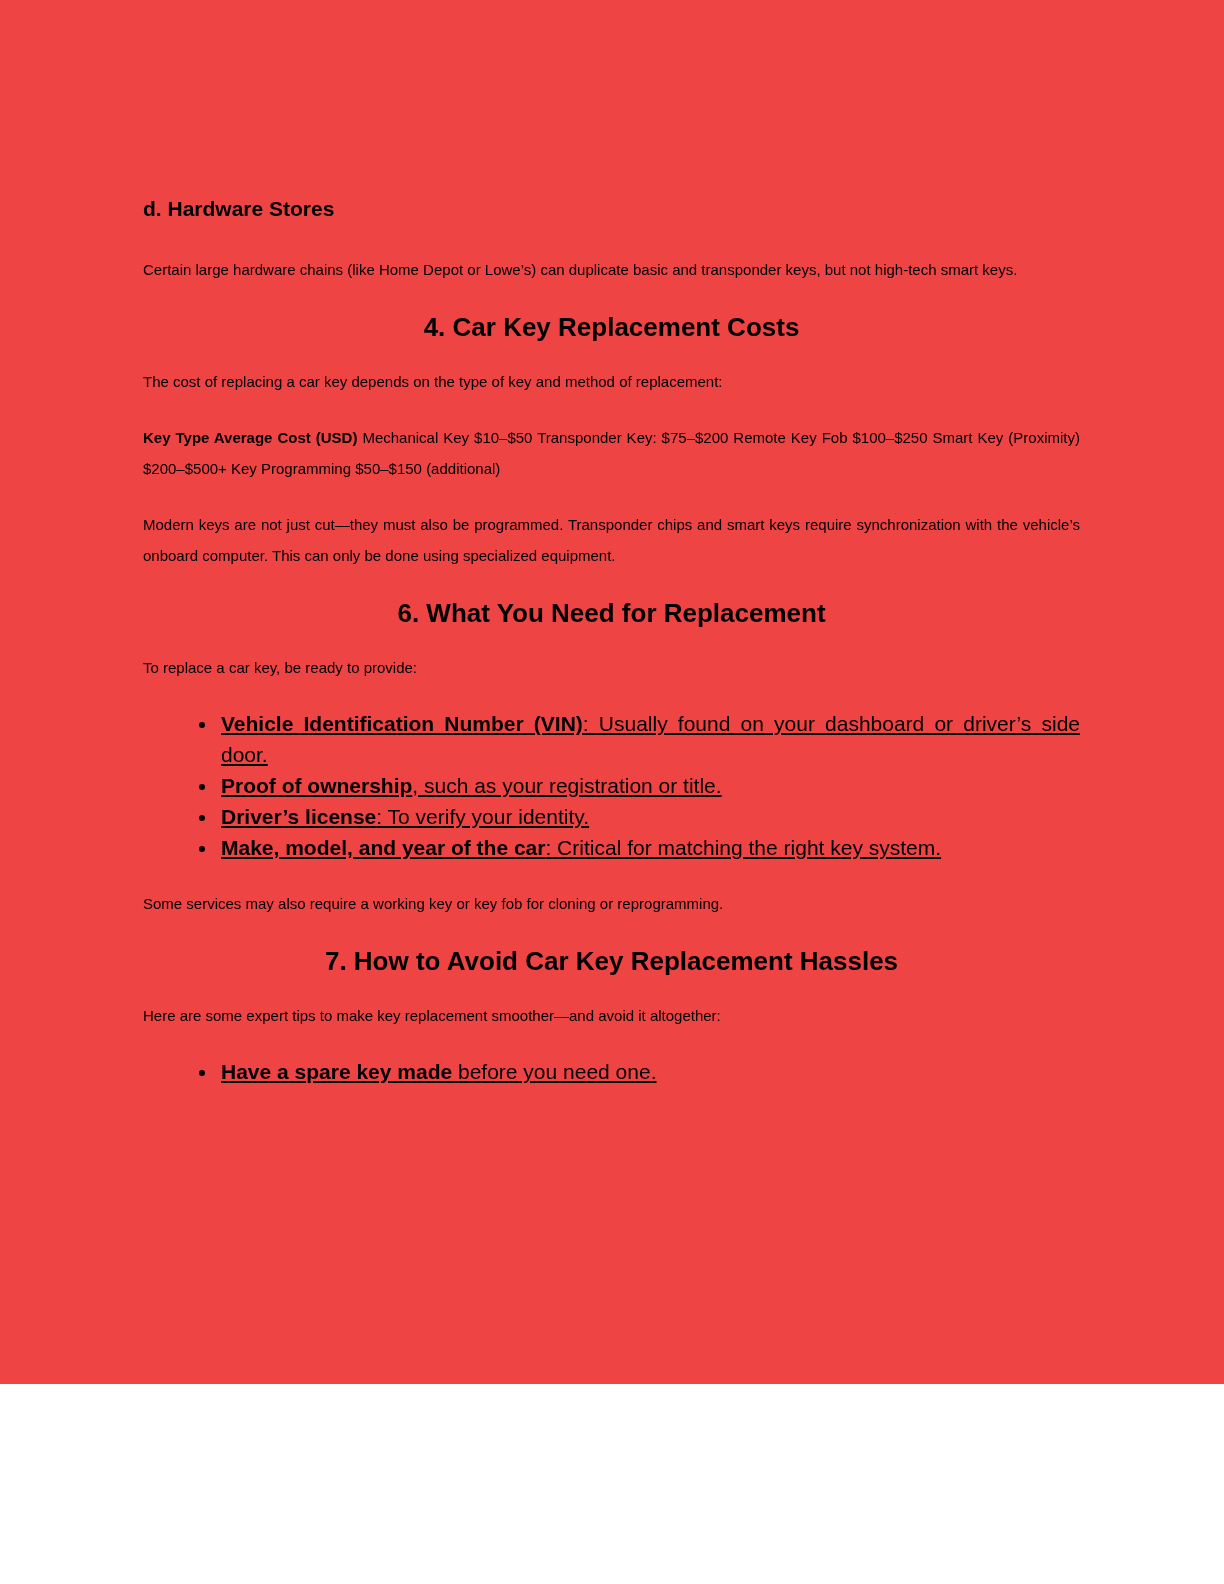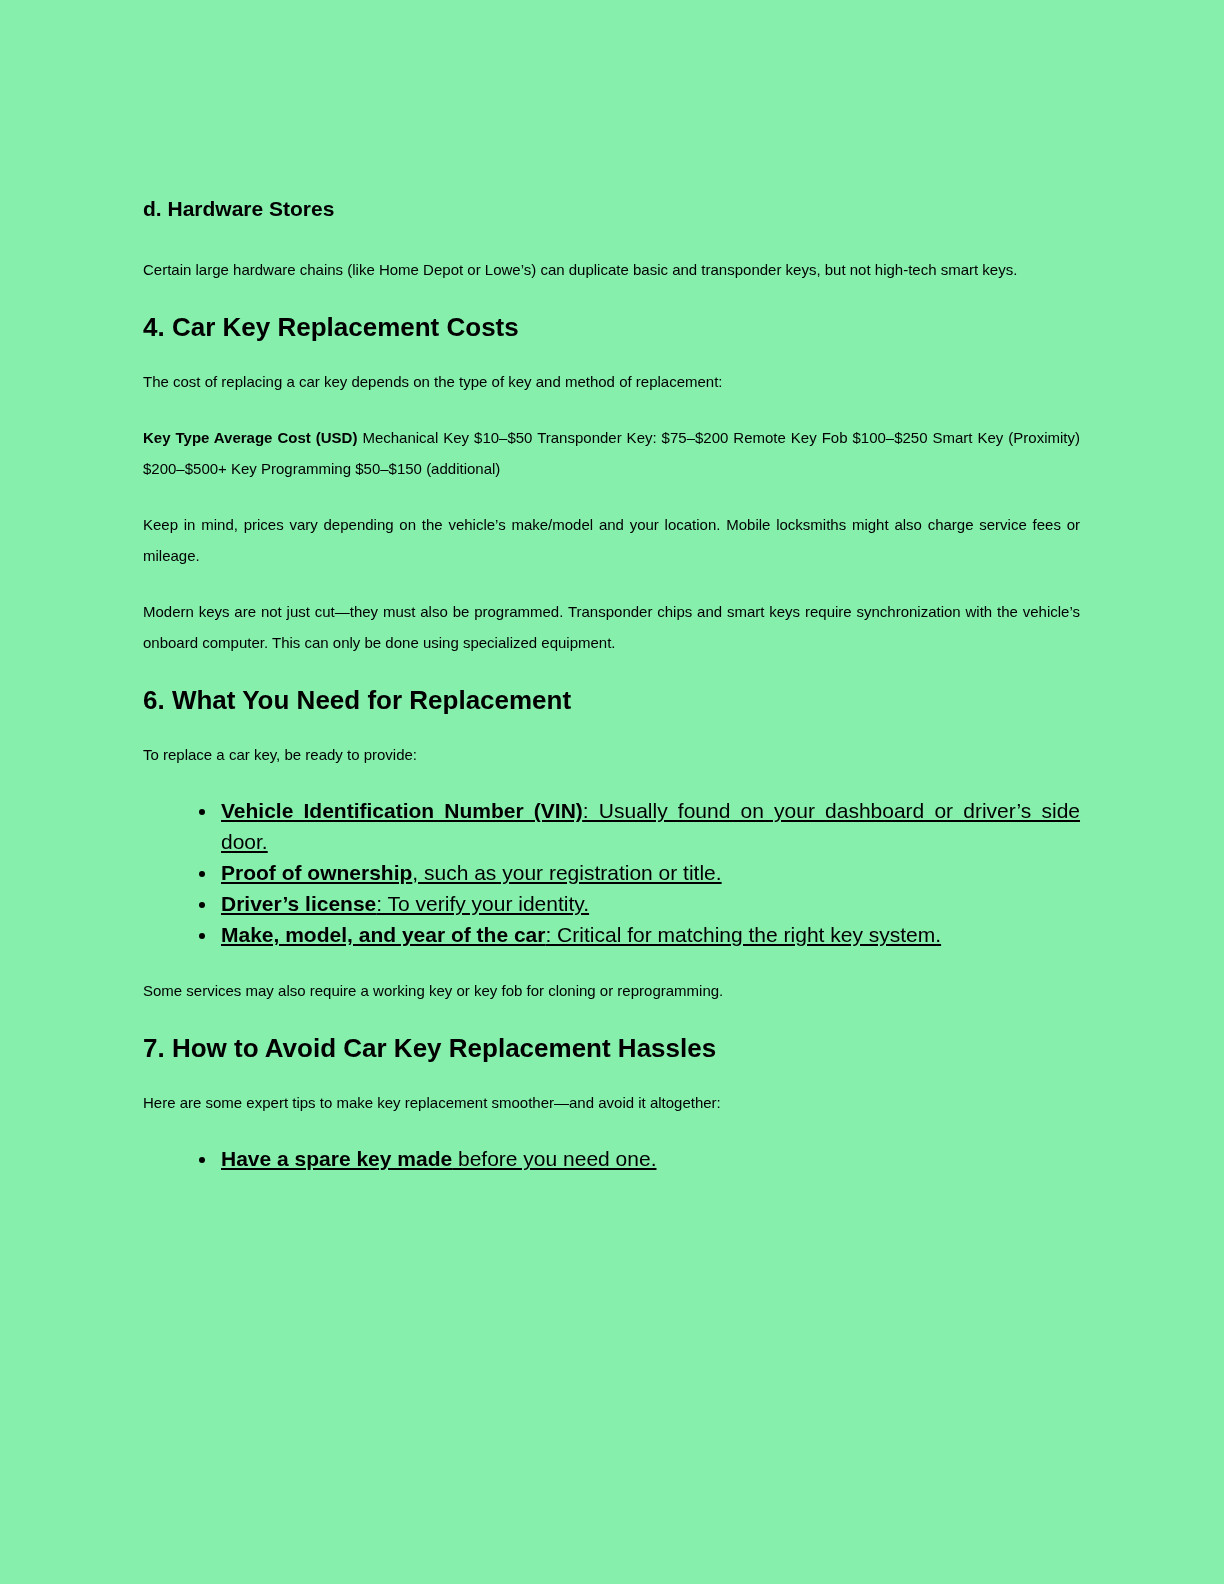--- a/index.html
+++ b/index.html
@@ -10,36 +10,37 @@
   body {
     width: 1224px;
     height: 1584px;
     overflow: hidden;
     color: #000000;
     font-family: "Liberation Sans", "DejaVu Sans", sans-serif;
   }
   .page {
     box-sizing: border-box;
     width: 1224px;
-    height: 1584px;
+    height: 1384px;
     padding: 196px 144px 40px 143px;
-    background: #86efac;
+    background: #ef4444;
     overflow: hidden;
   }
   .heading-h3 {
     font-size: 21px;
     line-height: 26px;
     font-weight: 700;
     margin: 0 0 32px 0;
   }
   .heading-h2 {
     font-size: 26px;
     line-height: 34px;
     font-weight: 700;
     margin: 6px 0 22px 0;
+    text-align: center;
   }
   .para {
     font-size: 15px;
     line-height: 31px;
     margin: 0 0 25px 0;
     text-align: justify;
   }
   ul.doclist {
     margin: 0 0 25px 0;
     padding: 0 0 0 75px;
@@ -58,21 +59,20 @@
 </head>
 <body>
 
 <div class="page">
   <div>
       <h3 class="heading-h3"><span class="run bold">d. Hardware Stores</span></h3>
       <p class="para"><span class="run">Certain large hardware chains (like Home Depot or Lowe’s) can duplicate basic and transponder keys, but not high-tech smart keys.</span></p>
       <h2 class="heading-h2"><span class="run bold">4. Car Key Replacement Costs</span></h2>
       <p class="para"><span class="run">The cost of replacing a car key depends on the type of key and method of replacement:</span></p>
       <p class="para"><span class="run bold">Key Type Average Cost (USD)</span><span class="run"> Mechanical Key $10–$50 Transponder Key: $75–$200 Remote Key Fob $100–$250 Smart Key (Proximity) $200–$500+ Key Programming $50–$150 (additional)</span></p>
-      <p class="para"><span class="run">Keep in mind, prices vary depending on the vehicle’s make/model and your location. Mobile locksmiths might also charge service fees or mileage.</span></p>
       <p class="para"><span class="run">Modern keys are not just cut—they must also be programmed. Transponder chips and smart keys require synchronization with the vehicle’s onboard computer. This can only be done using specialized equipment.</span></p>
       <h2 class="heading-h2"><span class="run bold">6. What You Need for Replacement</span></h2>
       <p class="para"><span class="run">To replace a car key, be ready to provide:</span></p>
       <ul class="doclist">
         <li><span class="run bold">Vehicle Identification Number (VIN)</span><span class="run">: Usually found on your dashboard or driver’s side door.</span></li>
         <li><span class="run bold">Proof of ownership</span><span class="run">, such as your registration or title.</span></li>
         <li><span class="run bold">Driver’s license</span><span class="run">: To verify your identity.</span></li>
         <li><span class="run bold">Make, model, and year of the car</span><span class="run">: Critical for matching the right key system.</span></li>
       </ul>
       <p class="para"><span class="run">Some services may also require a working key or key fob for cloning or reprogramming.</span></p>

